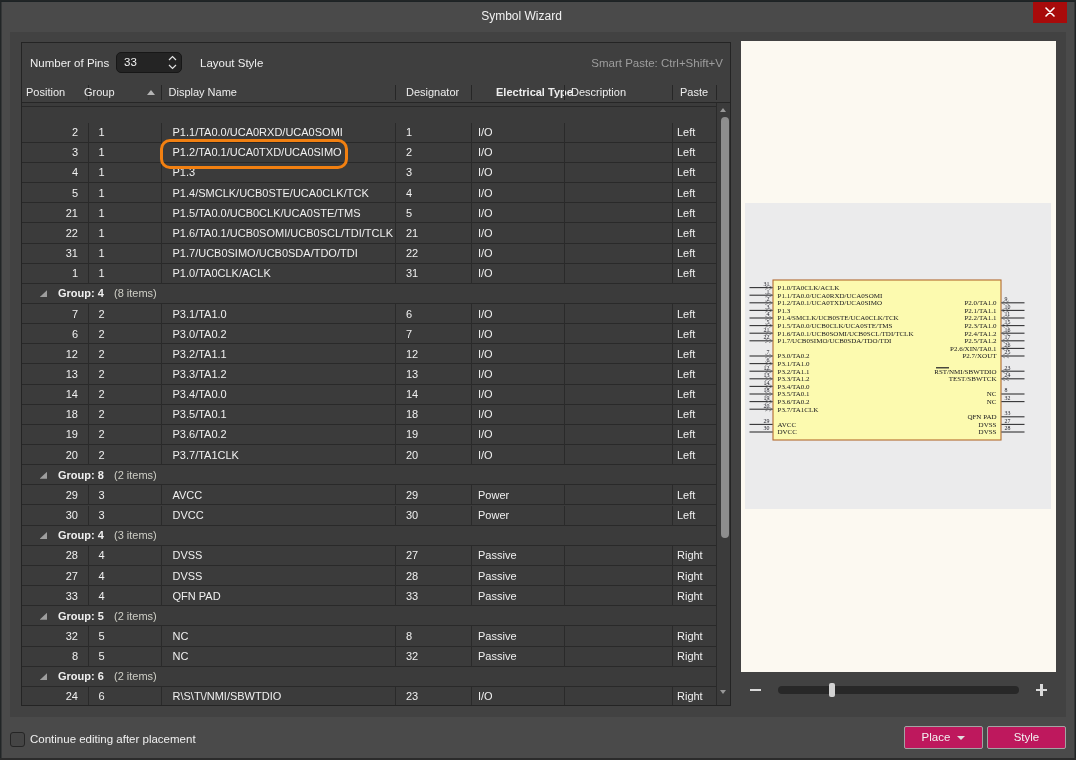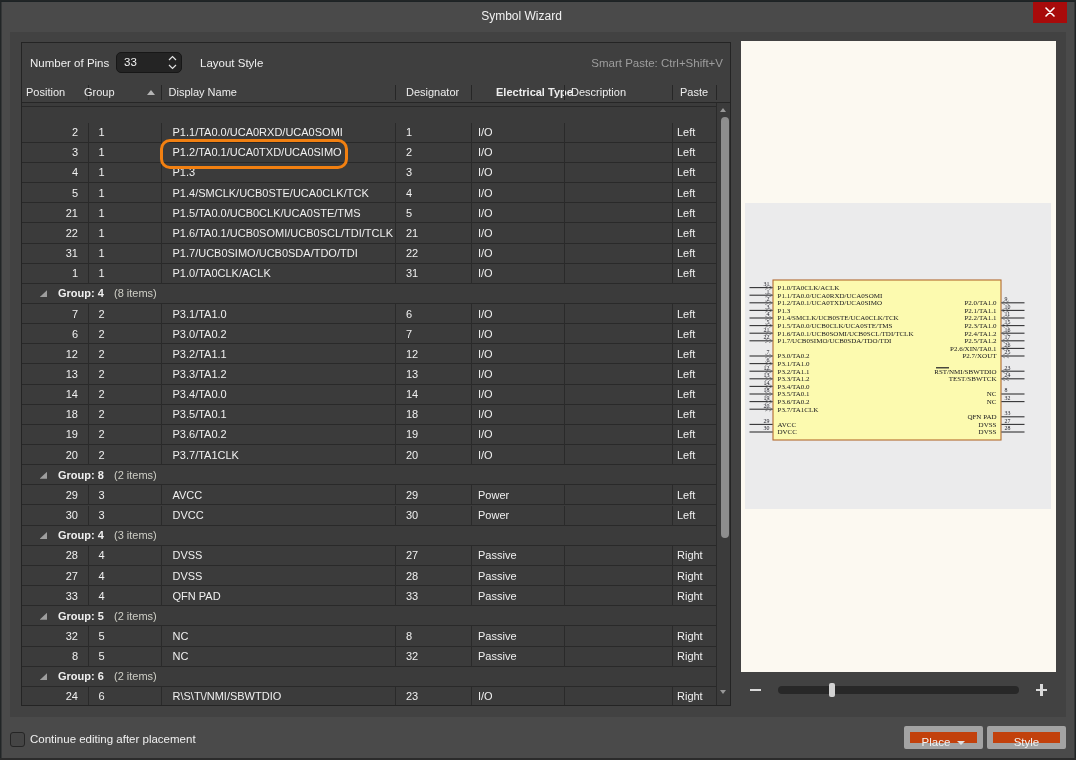--- a/index.html
+++ b/index.html
@@ -64,21 +64,21 @@
 #minus { position:absolute; left:740px; top:656.5px; width:11px; height:2.6px; background:#dadada; }
 #strack { position:absolute; left:768px; top:653.5px; width:241px; height:8.5px; background:#282828; border-radius:4.5px; }
 #sthumb { position:absolute; left:819px; top:651px; width:5.5px; height:13.5px; background:#d2d2d2; border-radius:2px; }
 #plus1 { position:absolute; left:1025.5px; top:656.5px; width:11.5px; height:2.6px; background:#dadada; }
 #plus2 { position:absolute; left:1030px; top:652px; width:2.6px; height:11.5px; background:#dadada; }
 
 #bbar { position:absolute; left:0; top:717px; width:1076px; height:43px; }
 #cb { position:absolute; left:10px; top:15px; width:15px; height:15px; border:1.6px solid #252525;
   border-radius:3px; background:#454545; }
 #cblab { position:absolute; left:30px; top:16px; font-size:11.5px; color:#f0f0f0; }
-.btn { position:absolute; top:9px; width:79px; height:23px; background:#c2410c; border:6px solid #a3a3a3;
+.btn { position:absolute; top:9px; width:79px; height:23px; background:#be185d; border:1px solid #a3a3a3;
   border-radius:2px; font-size:11.5px; color:#f2f2f2; text-align:center; line-height:21px; }
 #place { left:904px; }
 #cancel { left:987px; }
 #place .arr { display:inline-block; width:0; height:0; border-left:4px solid transparent;
   border-right:4px solid transparent; border-top:4.5px solid #e0e0e0; margin-left:7px; vertical-align:1px; }
 </style></head>
 <body>
 <div id="win"></div>
 <div id="botedge"></div>
 <div id="title">Symbol Wizard</div>

